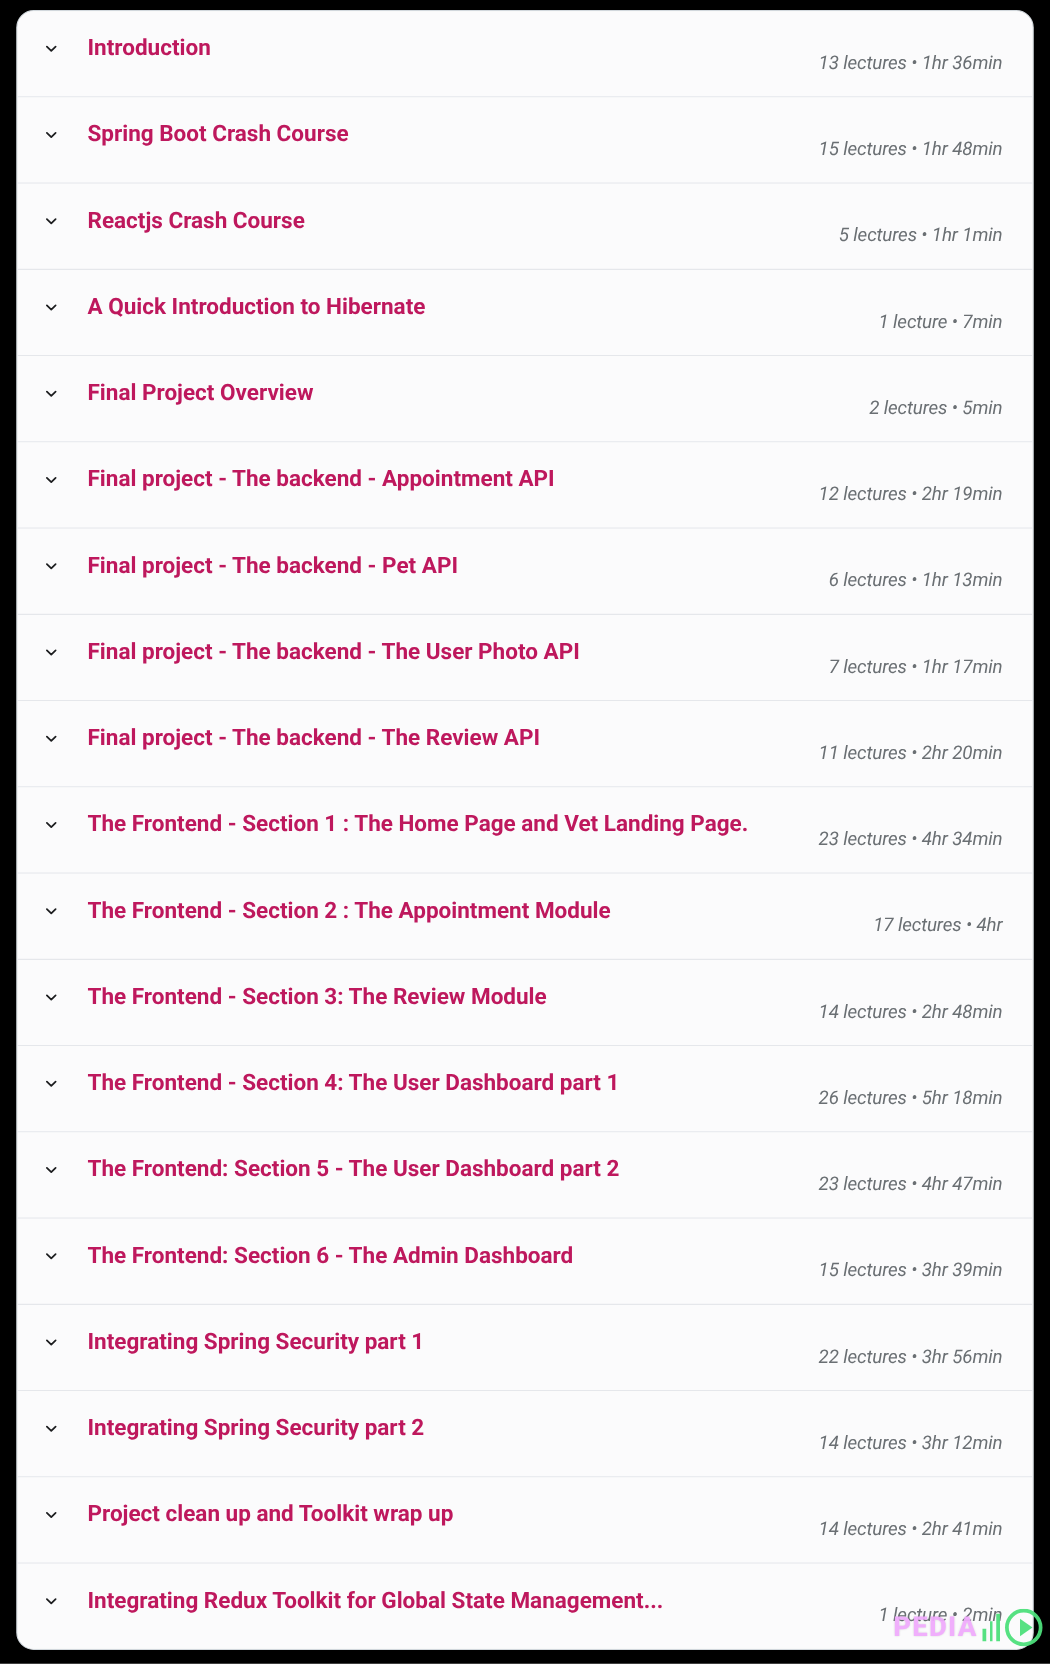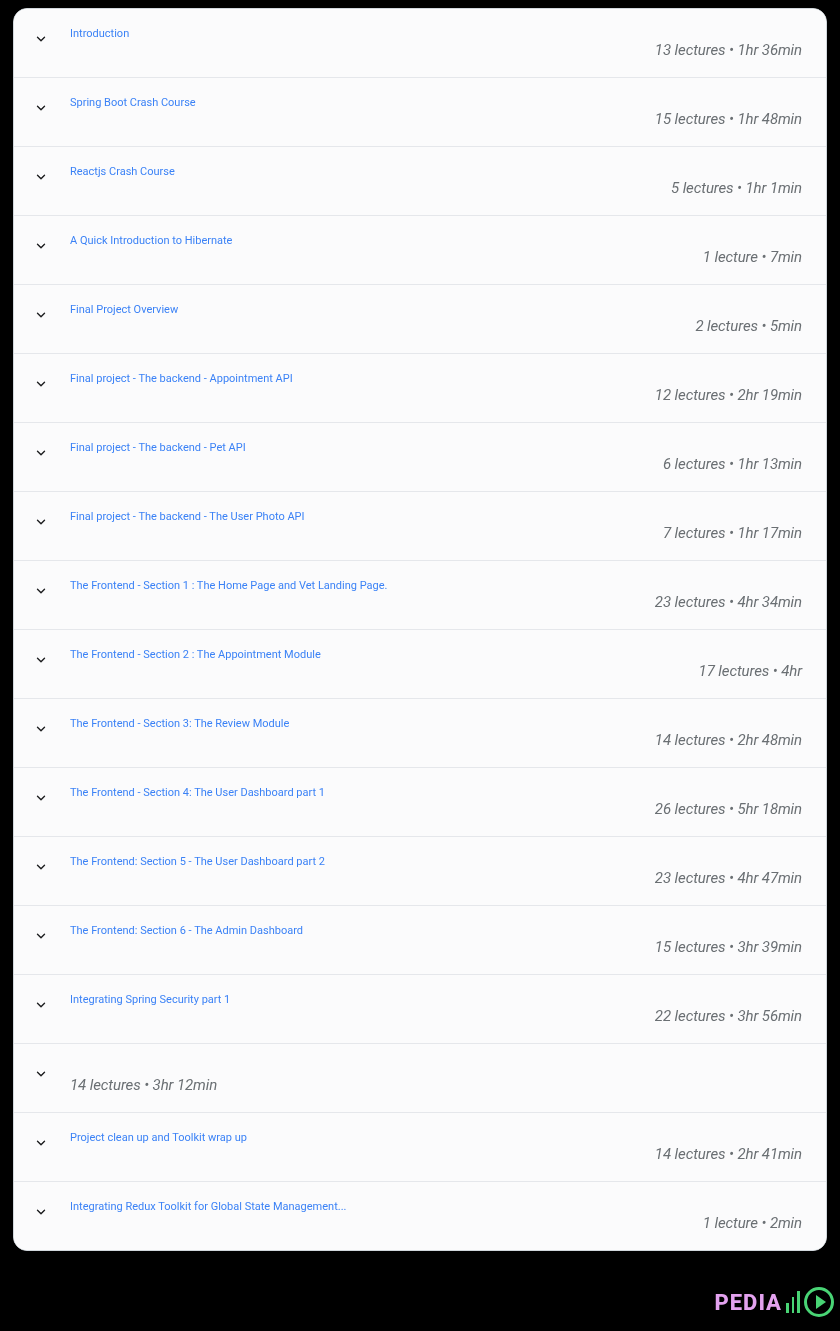--- a/index.html
+++ b/index.html
@@ -32,23 +32,23 @@
     flex: 0 0 auto;
     width: 14px;
     height: 14px;
     margin-top: 5px;
     margin-right: 22px;
     color: #1c1d1f;
   }
   .chevron svg { display: block; width: 14px; height: 14px; }
   .section-title {
     flex: 1 1 auto;
-    font-size: 11px;
-    font-weight: 400;
-    color: #3b82f6;
+    font-size: 18px;
+    font-weight: 700;
+    color: #be185d;
     line-height: 1.35;
     padding-right: 16px;
   }
   .section-meta {
     flex: 0 0 auto;
     font-size: 15px;
     color: #6a6f73;
     white-space: nowrap;
     margin-top: 14px;
     letter-spacing: -0.1px;
@@ -173,20 +173,29 @@
       </span>
       <span class="section-title">Final project - The backend - The User Photo API</span>
       <span class="section-meta">7 lectures • 1hr 17min</span>
     </div>
     <div class="section-row">
       <span class="chevron">
         <svg viewBox="0 0 24 24" fill="none" stroke="currentColor" stroke-width="2.4" stroke-linecap="round" stroke-linejoin="round">
           <polyline points="6 9 12 15 18 9"></polyline>
         </svg>
       </span>
+      <span class="section-title">Final project - The backend - The Review API</span>
+      <span class="section-meta">11 lectures • 2hr 20min</span>
+    </div>
+    <div class="section-row">
+      <span class="chevron">
+        <svg viewBox="0 0 24 24" fill="none" stroke="currentColor" stroke-width="2.4" stroke-linecap="round" stroke-linejoin="round">
+          <polyline points="6 9 12 15 18 9"></polyline>
+        </svg>
+      </span>
       <span class="section-title">The Frontend - Section 1 : The Home Page and Vet Landing Page.</span>
       <span class="section-meta">23 lectures • 4hr 34min</span>
     </div>
     <div class="section-row">
       <span class="chevron">
         <svg viewBox="0 0 24 24" fill="none" stroke="currentColor" stroke-width="2.4" stroke-linecap="round" stroke-linejoin="round">
           <polyline points="6 9 12 15 18 9"></polyline>
         </svg>
       </span>
       <span class="section-title">The Frontend - Section 2 : The Appointment Module</span>
@@ -236,20 +245,21 @@
       </span>
       <span class="section-title">Integrating Spring Security part 1</span>
       <span class="section-meta">22 lectures • 3hr 56min</span>
     </div>
     <div class="section-row">
       <span class="chevron">
         <svg viewBox="0 0 24 24" fill="none" stroke="currentColor" stroke-width="2.4" stroke-linecap="round" stroke-linejoin="round">
           <polyline points="6 9 12 15 18 9"></polyline>
         </svg>
       </span>
+      <span class="section-title">Integrating Spring Security part 2</span>
       <span class="section-meta">14 lectures • 3hr 12min</span>
     </div>
     <div class="section-row">
       <span class="chevron">
         <svg viewBox="0 0 24 24" fill="none" stroke="currentColor" stroke-width="2.4" stroke-linecap="round" stroke-linejoin="round">
           <polyline points="6 9 12 15 18 9"></polyline>
         </svg>
       </span>
       <span class="section-title">Project clean up and Toolkit wrap up</span>
       <span class="section-meta">14 lectures • 2hr 41min</span>

